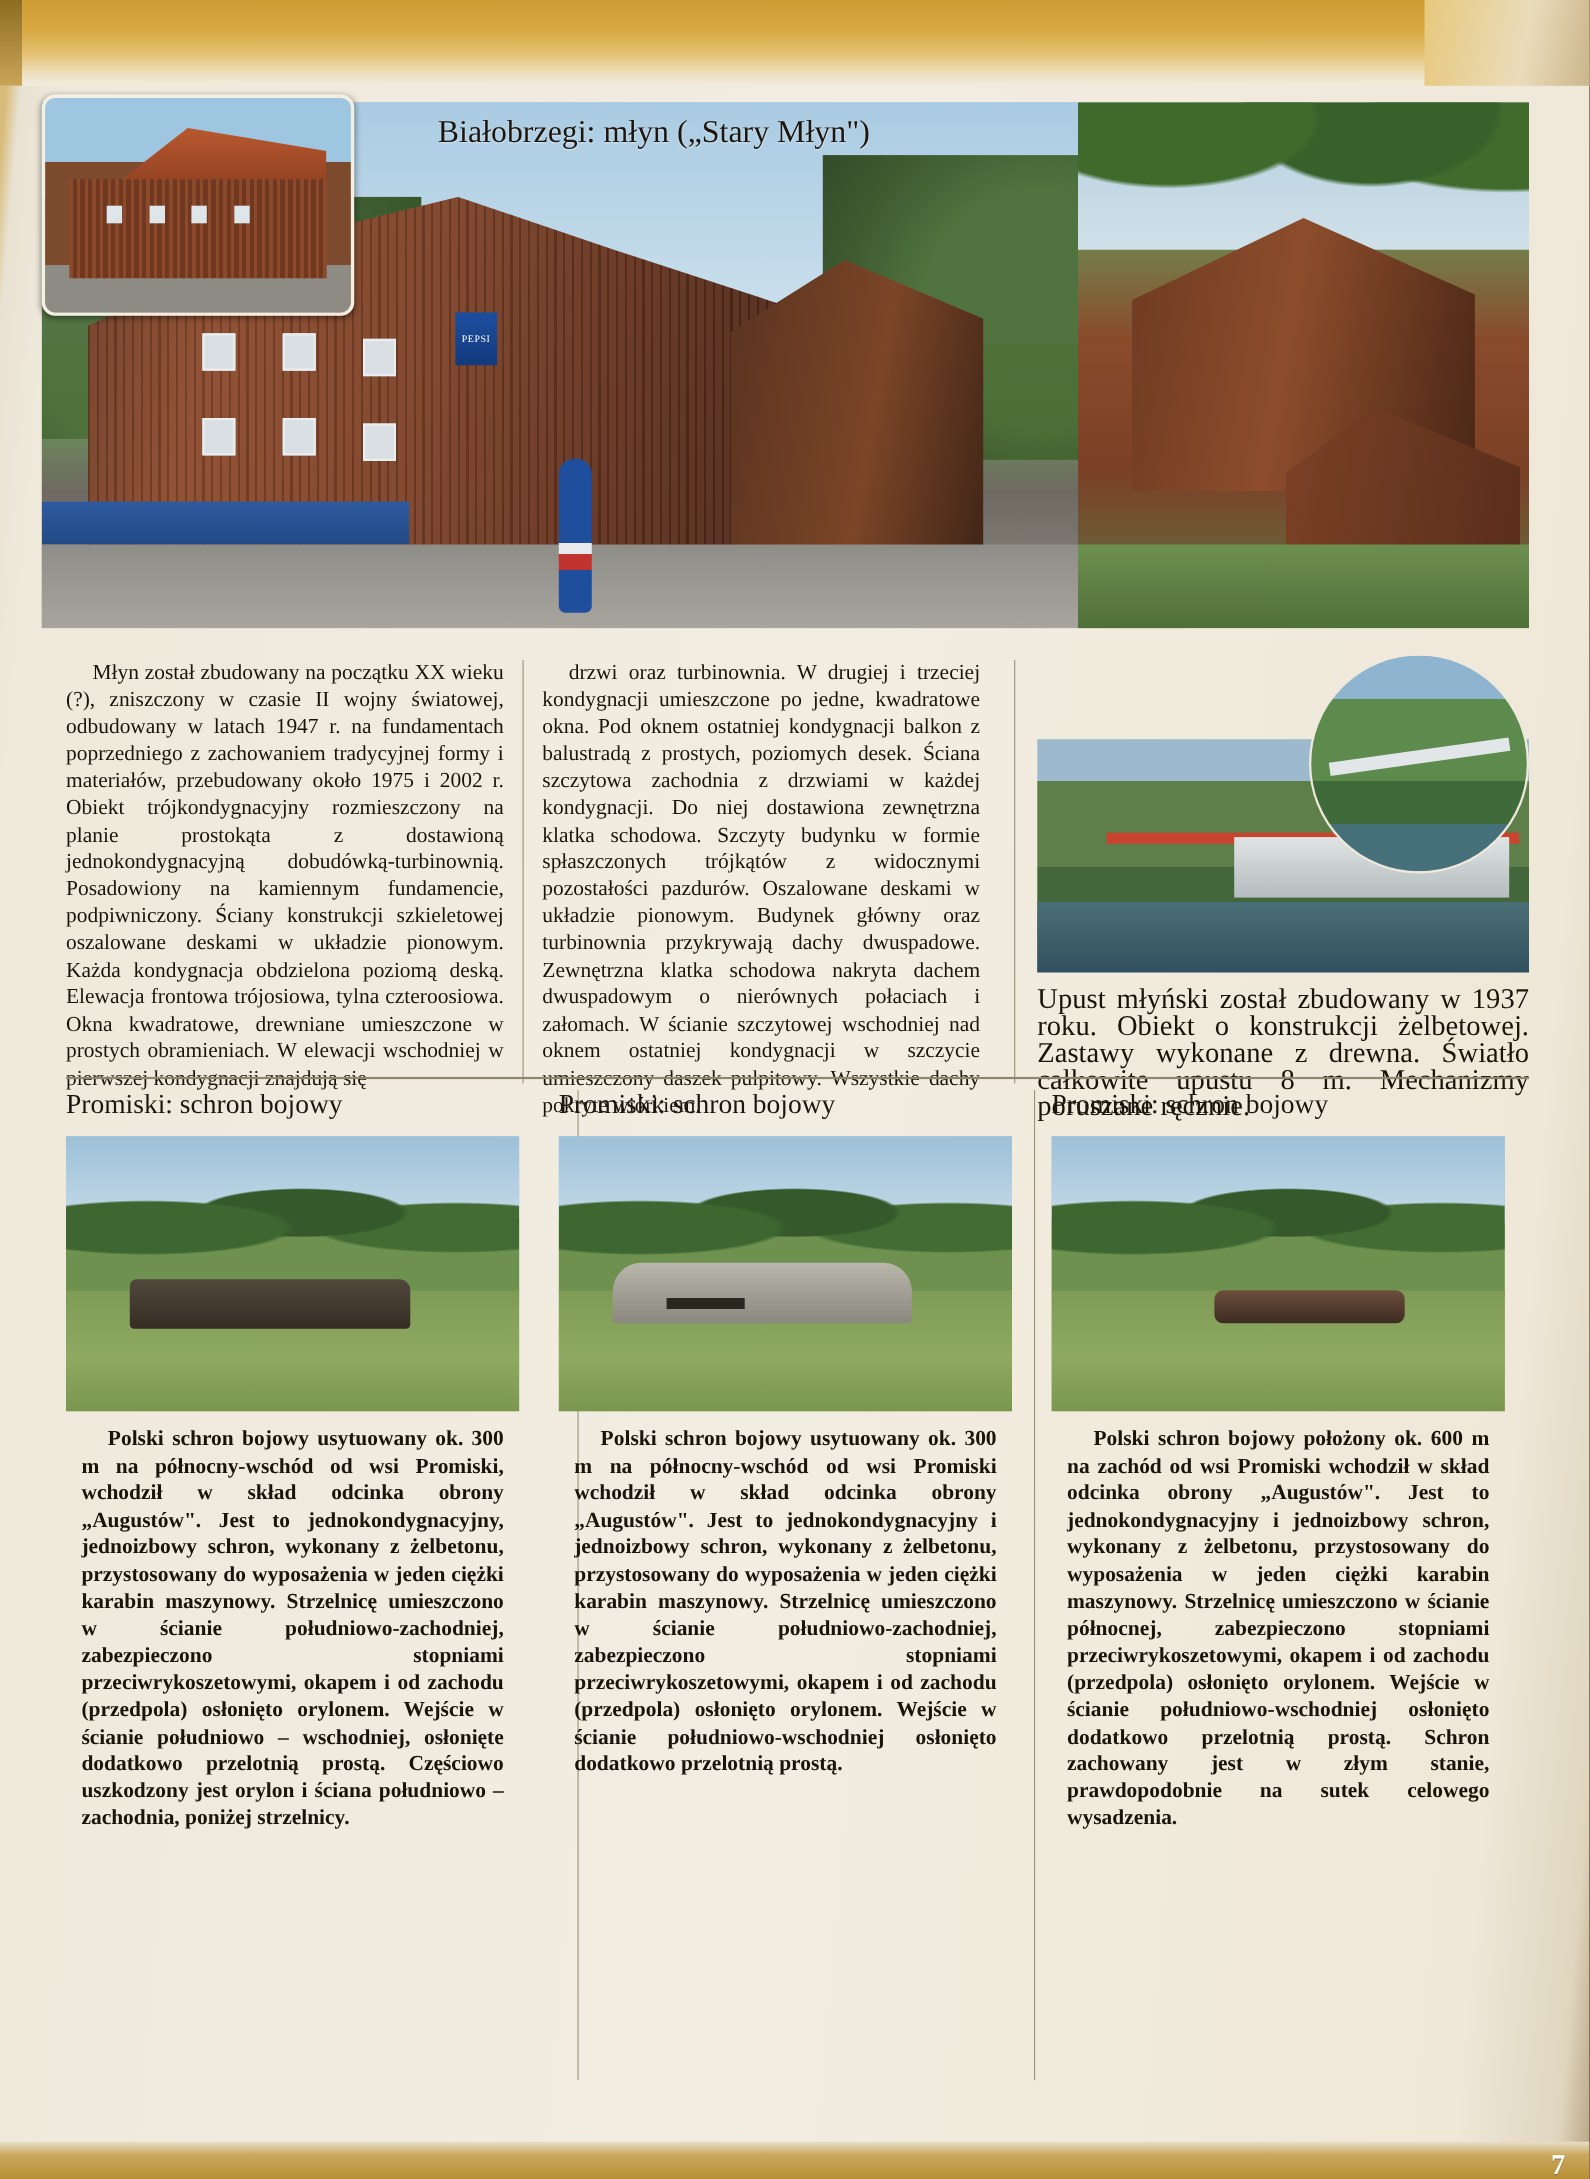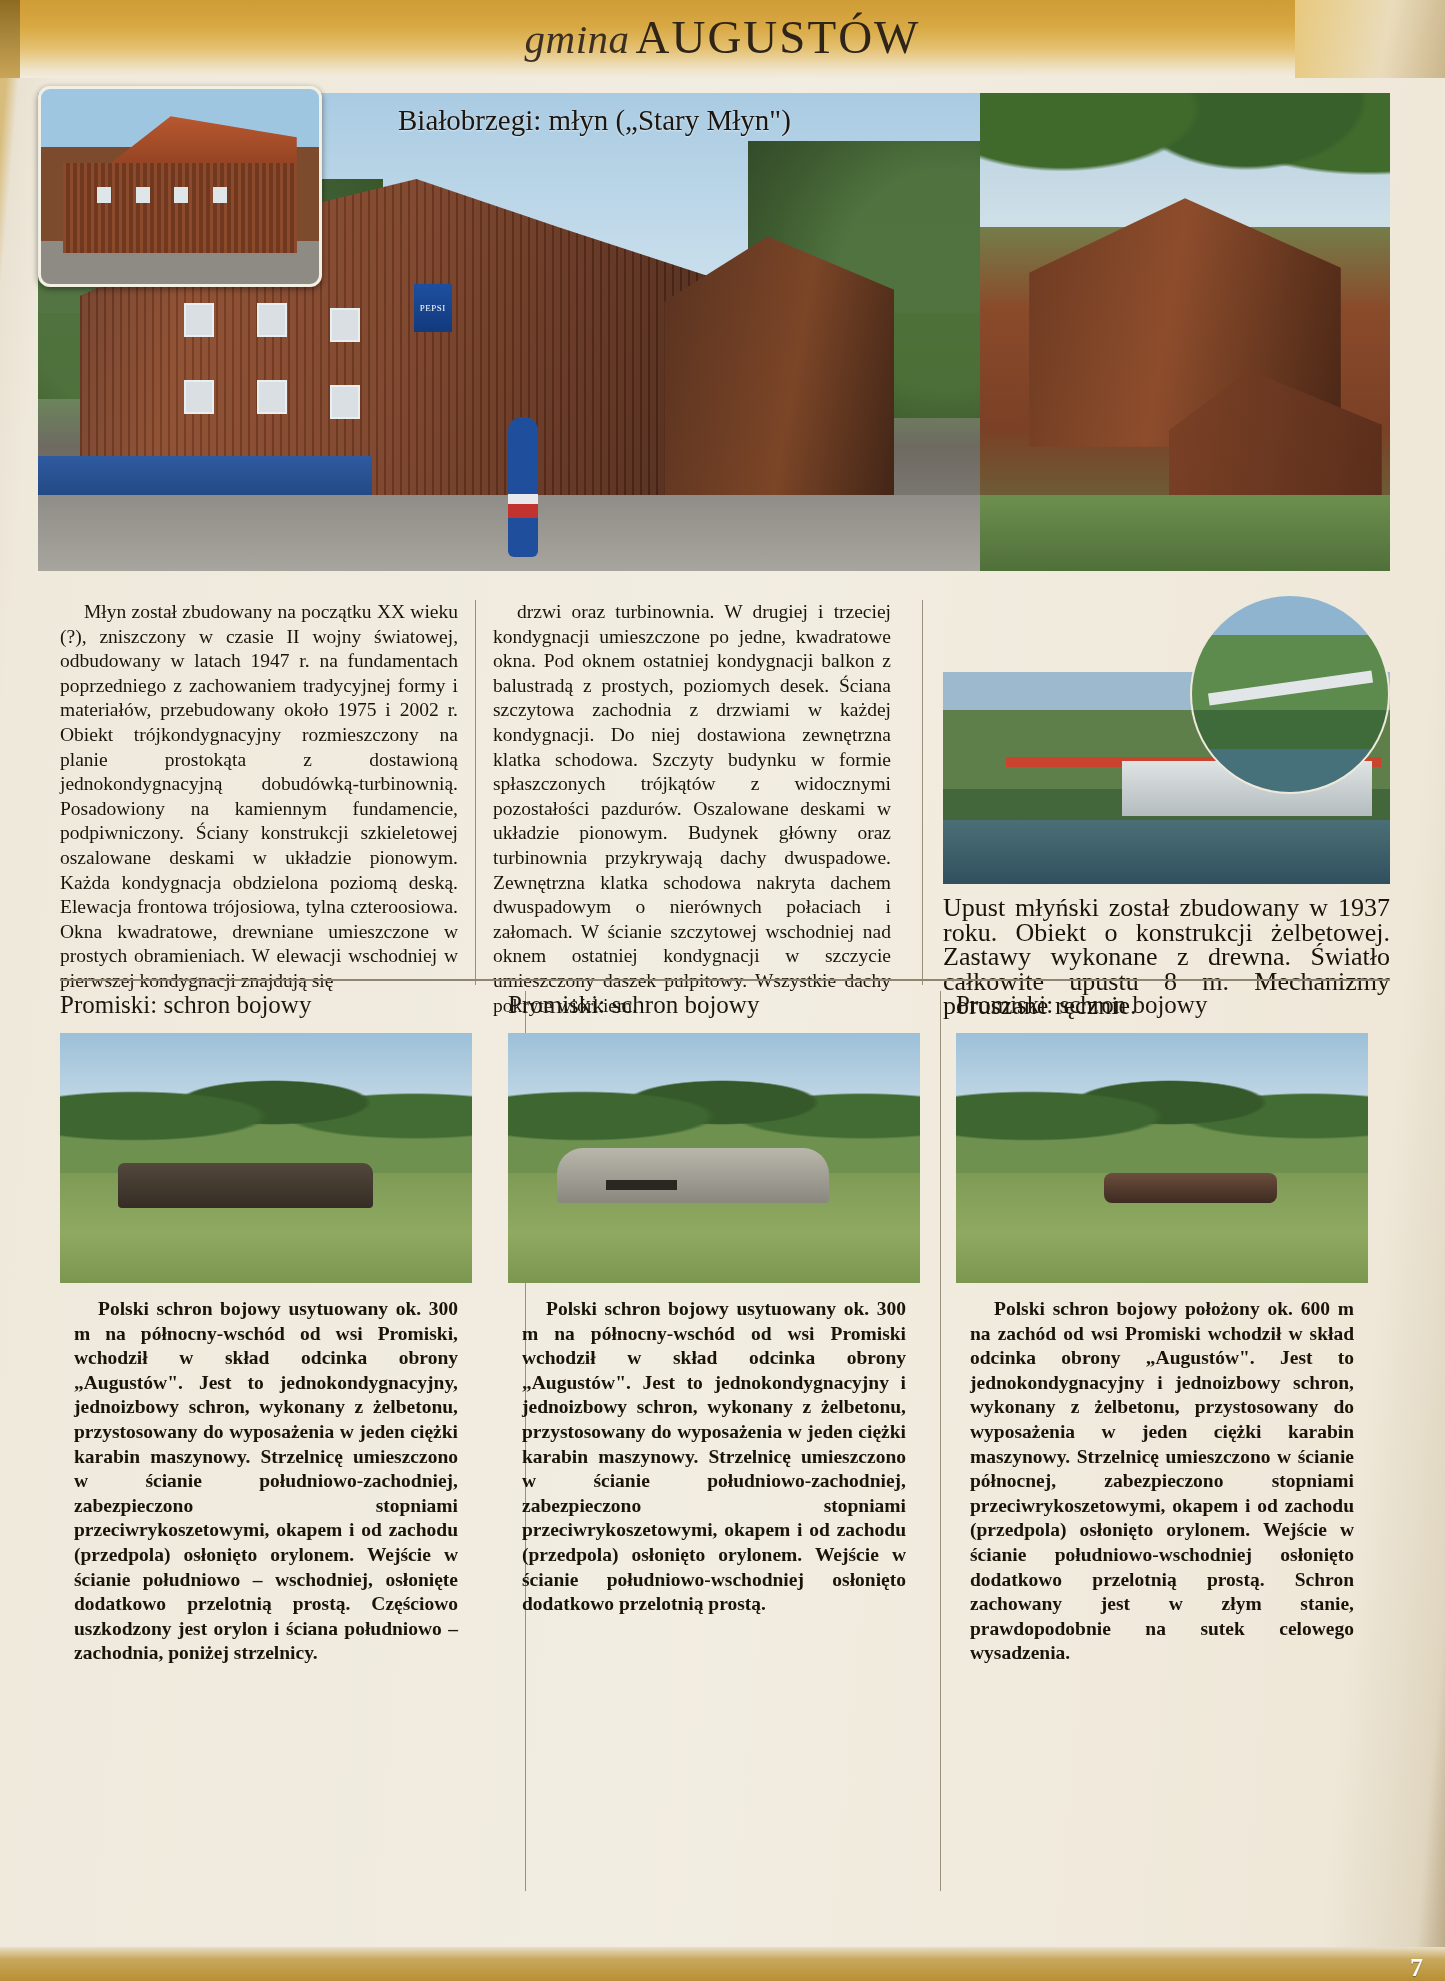--- a/index.html
+++ b/index.html
@@ -286,23 +286,20 @@
 </head>
 <body>
 
 <div class="page">
 
   <div class="top-band">
     <div class="top-band-left"></div>
     <div class="top-band-right"></div>
   </div>
 
-  <div class="masthead">
-    <span class="m-small">gmina</span><span class="m-big">AUGUSTÓW</span>
-  </div>
 
   <div class="content">
 
     <div class="hero">
 
       <div class="hero-main">
         <div class="hm-sky"></div>
         <div class="hm-trees-l"></div>
         <div class="hm-trees-r"></div>
         <div class="hm-build"></div>

